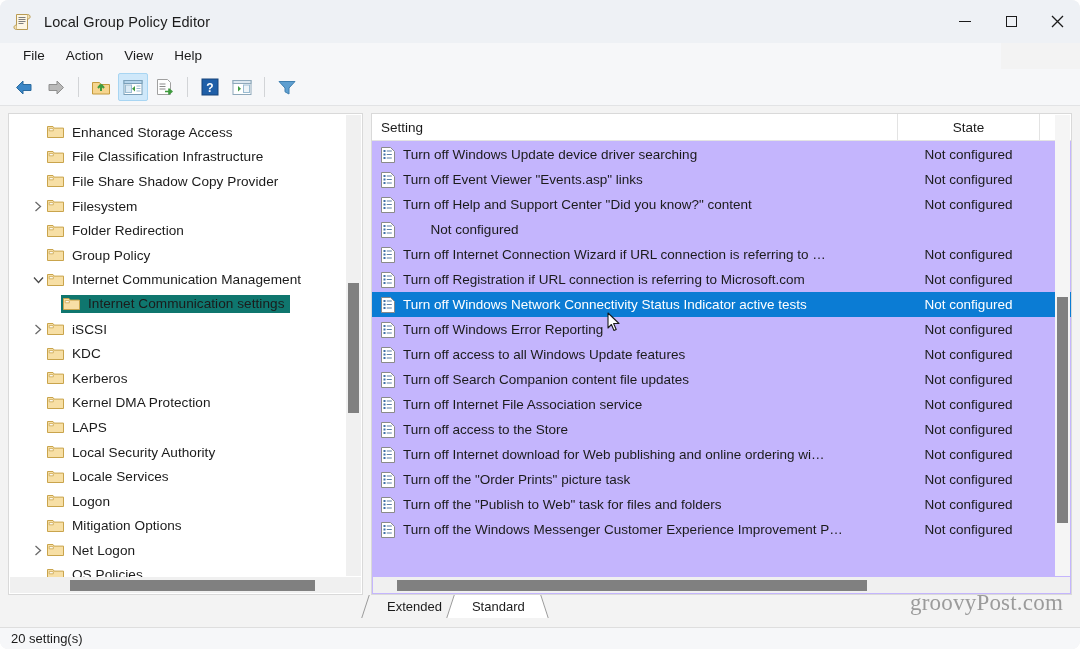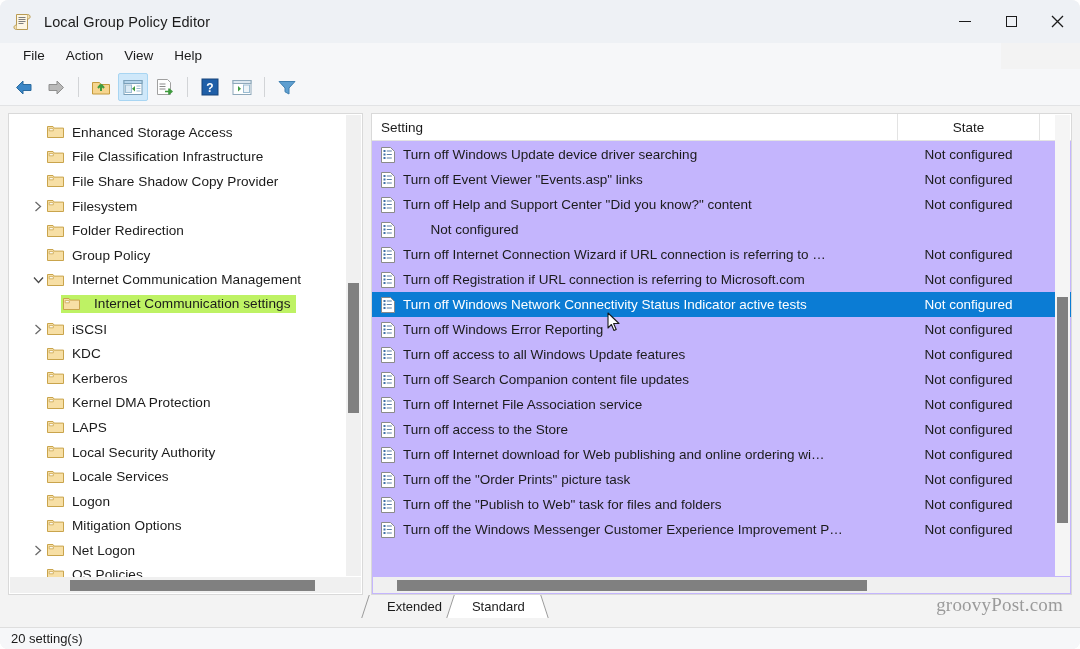--- a/index.html
+++ b/index.html
@@ -102,21 +102,21 @@
   .tree-row .twisty {
     width: 18px; flex: 0 0 18px; display: flex; align-items: center; justify-content: center;
     color: #6a6a6a; font-size: 10px;
   }
   .tree-row .twisty svg { display:block; }
   .folder { width: 17px; height: 14px; position: relative; flex: 0 0 17px; margin-right: 8px; }
   .tree-label {
     font-size: 13.6px; color: #1b1b1b; letter-spacing: .05px;
   }
   .tree-row.selected .sel-wrap {
-    background: #bef264; padding: 1px 5px 2px 2px; display: inline-flex; align-items: center; gap: 6px;
+    background: #0f766e; padding: 1px 5px 2px 2px; display: inline-flex; align-items: center;
   }
   .tree-vscroll {
     position: absolute; right: 1px; top: 1px; width: 15px; bottom: 18px;
     background: #f0f0f0;
   }
   .tree-vthumb {
     position: absolute; left: 2px; width: 11px;
     top: 168px; height: 130px; background: #808080;
   }
   .tree-hscroll {
@@ -210,21 +210,21 @@
     border-top: 1px solid #dedede;
     display: flex; align-items: center;
     padding-left: 11px;
     border-bottom-left-radius: 8px; border-bottom-right-radius: 8px;
   }
   .status-text { font-size: 13px; color: #1b1b1b; }
 
   .watermark {
     position: absolute; right: 17px; bottom: 33px;
     font-family: "Liberation Serif", serif;
-    font-size: 19px; color: #9b9b9b; letter-spacing: .2px;
+    font-size: 23px; color: #9b9b9b; letter-spacing: .2px;
   }
 
   
   .cursor { position: absolute; left: 607px; top: 312px; z-index: 50; }
 </style>
 </head>
 <body>
 
 <div id="app">
 

